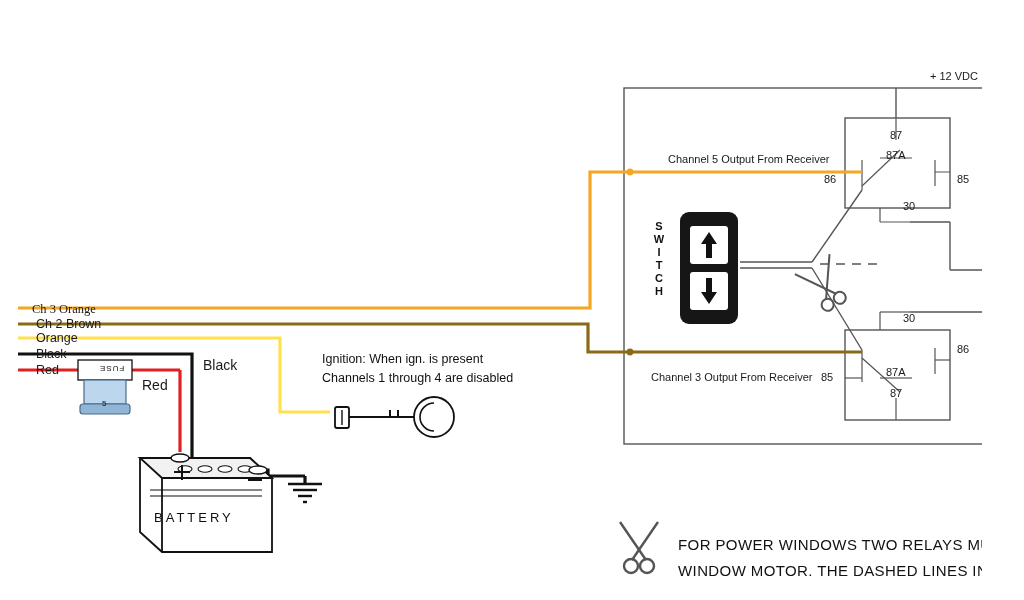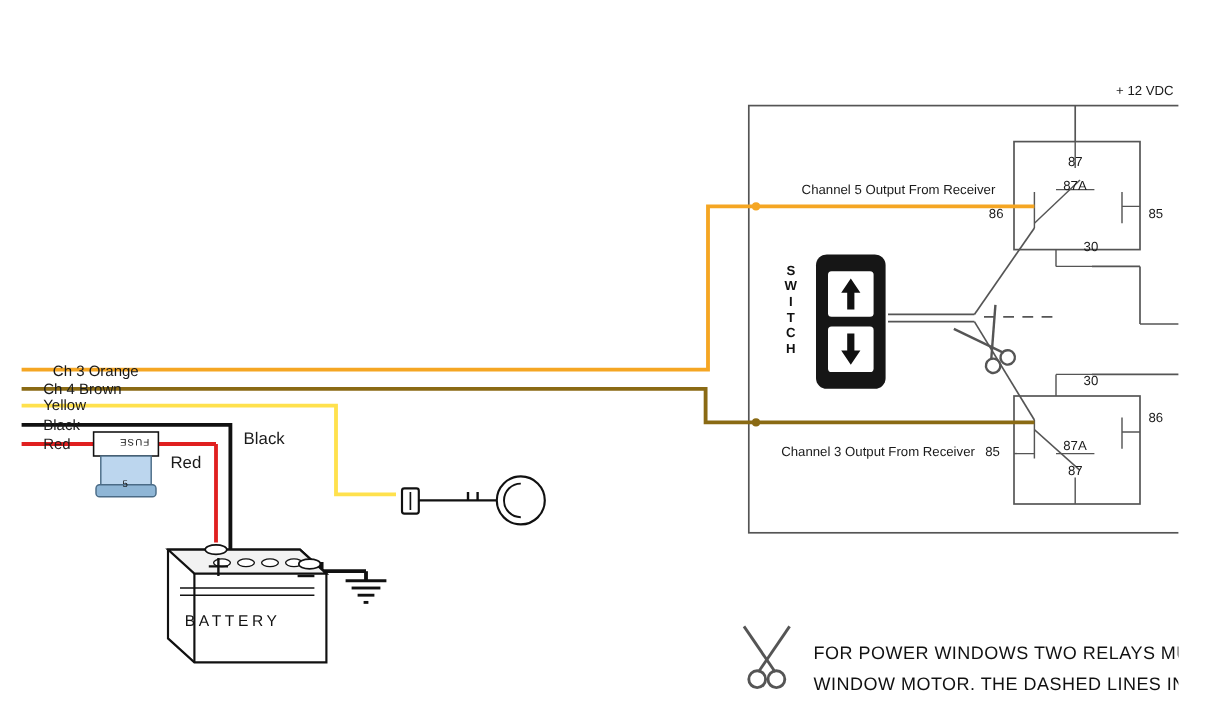--- a/index.html
+++ b/index.html
@@ -260,29 +260,31 @@
 
   <div class="vert-letters" style="left:652px; top:220px;">
     <div>S</div>
     <div>W</div>
     <div>I</div>
     <div>T</div>
     <div>C</div>
     <div>H</div>
   </div>
 
-  <div class="lbl lbl-md" style="left:44px; top:302px;">Ch 3 Orange</div>
-  <div class="lbl lbl-md" style="left:36px; top:317px;">Ch 4 Brown</div>
-  <div class="lbl lbl-md" style="left:36px; top:331px;">Yellow</div>
+  <div class="lbl lbl-md" style="left:32px; top:302px;font-family:Liberation Serif, serif;">Ch 3 Orange</div>
+  <div class="lbl lbl-md" style="left:36px; top:317px;">Ch 2 Brown</div>
+  <div class="lbl lbl-md" style="left:36px; top:331px;">Orange</div>
   <div class="lbl lbl-md" style="left:36px; top:347px;">Black</div>
   <div class="lbl lbl-md" style="left:36px; top:363px;">Red</div>
 
   <div class="lbl" style="left:203px; top:357px; font-size:14px;">Black</div>
   <div class="lbl" style="left:142px; top:377px; font-size:14px;">Red</div>
   <div class="batt-text" style="left:154px; top:510px;">BATTERY</div>
   <div class="fuse-text" style="left:99px; top:364px; transform:rotate(180deg);">FUSE</div>
   <div class="fuse-text" style="left:102px; top:399px;">5</div>
 
+  <div class="note-text" style="left:322px; top:350px;">Ignition: When ign. is present</div>
+  <div class="note-text" style="left:322px; top:369px;">Channels 1 through 4 are disabled</div>
 
   <div class="bignote" style="left:678px; top:534px;">FOR POWER WINDOWS TWO RELAYS MUST BE</div>
   <div class="bignote" style="left:678px; top:560px;">WINDOW MOTOR.  THE DASHED LINES INDICAT</div>
 
 </div>
 
 </body></html>

